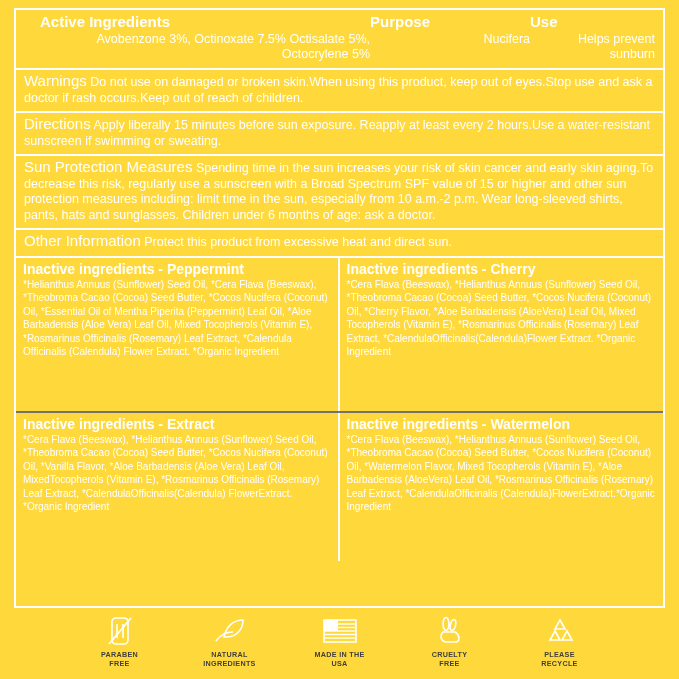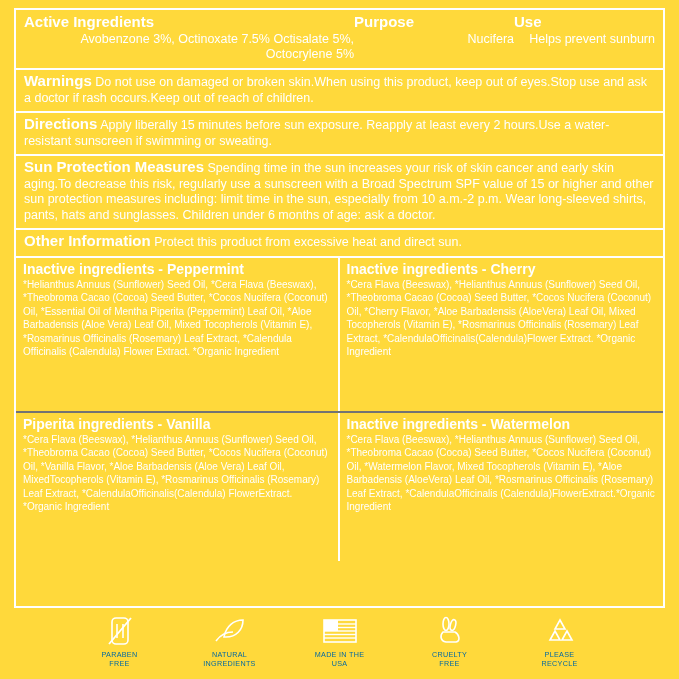--- a/index.html
+++ b/index.html
@@ -43,40 +43,40 @@
   .ext-use {
     font-size: 15.5px;
     font-weight: bold;
     margin-left: 78px;
     letter-spacing: 0.2px;
   }
   .cols {
     display: flex;
     padding: 3px 8px 6px 8px;
   }
-  .col-a { width: 330px; }
+  .col-a { width: 330px; margin-left: 16px; }
   .col-b { width: 160px; }
   .col-c { flex: 1; }
   .hdr {
     font-size: 15px;
     font-weight: bold;
     margin-bottom: 2px;
   }
   .body-text {
     font-size: 12.5px;
     line-height: 15px;
     text-align: right;
   }
   .inline-block {
     font-size: 12.5px;
     line-height: 15.5px;
   }
   .inline-block .lbl {
     font-size: 15px;
-    font-weight: bold;
+    font-weight: normal;
   }
   .inline-block .txt {
     font-size: 12.5px;
   }
   .ing-wrap {
     display: flex;
     box-sizing: border-box;
   }
   .ing-cell {
     width: 50%;
@@ -102,21 +102,22 @@
     left: 14px;
     top: 614px;
     width: 651px;
     display: flex;
     justify-content: center;
     gap: 36px;
   }
   .icon-item {
     width: 74px;
     text-align: center;
-    color: #0369a1;
+    color: #404040;
+    font-weight: bold;
   }
   .icon-glyph {
     height: 34px;
     display: flex;
     align-items: center;
     justify-content: center;
   }
   .icon-label {
     font-size: 7.2px;
     line-height: 8.6px;
@@ -181,21 +182,21 @@
       <div class="ing-body">*Helianthus Annuus (Sunflower) Seed Oil, *Cera Flava (Beeswax), *Theobroma Cacao (Cocoa) Seed Butter, *Cocos Nucifera (Coconut) Oil, *Essential Oil of Mentha Piperita (Peppermint) Leaf Oil, *Aloe Barbadensis (Aloe Vera) Leaf Oil, Mixed Tocopherols (Vitamin E), *Rosmarinus Officinalis (Rosemary) Leaf Extract, *Calendula Officinalis (Calendula) Flower Extract. *Organic Ingredient</div>
     </div>
     <div class="ing-cell">
       <div class="ing-title">Inactive ingredients - Cherry</div>
       <div class="ing-body">*Cera Flava (Beeswax), *Helianthus Annuus (Sunflower) Seed Oil, *Theobroma Cacao (Cocoa) Seed Butter, *Cocos Nucifera (Coconut) Oil, *Cherry Flavor, *Aloe Barbadensis (AloeVera) Leaf Oil, Mixed Tocopherols (Vitamin E), *Rosmarinus Officinalis (Rosemary) Leaf Extract, *CalendulaOfficinalis(Calendula)Flower Extract. *Organic Ingredient</div>
     </div>
   </div>
 
   <div class="ing-wrap ing-row-2">
     <div class="ing-cell left">
-      <div class="ing-title">Piperita ingredients - Vanilla</div>
+      <div class="ing-title">Inactive ingredients - Extract</div>
       <div class="ing-body">*Cera Flava (Beeswax), *Helianthus Annuus (Sunflower) Seed Oil, *Theobroma Cacao (Cocoa) Seed Butter, *Cocos Nucifera (Coconut) Oil, *Vanilla Flavor, *Aloe Barbadensis (Aloe Vera) Leaf Oil, MixedTocopherols (Vitamin E), *Rosmarinus Officinalis (Rosemary) Leaf Extract, *CalendulaOfficinalis(Calendula) FlowerExtract. *Organic Ingredient</div>
     </div>
     <div class="ing-cell">
       <div class="ing-title">Inactive ingredients - Watermelon</div>
       <div class="ing-body">*Cera Flava (Beeswax), *Helianthus Annuus (Sunflower) Seed Oil, *Theobroma Cacao (Cocoa) Seed Butter, *Cocos Nucifera (Coconut) Oil, *Watermelon Flavor, Mixed Tocopherols (Vitamin E), *Aloe Barbadensis (AloeVera) Leaf Oil, *Rosmarinus Officinalis (Rosemary) Leaf Extract, *CalendulaOfficinalis (Calendula)FlowerExtract.*Organic Ingredient</div>
     </div>
   </div>
 
 </div>
 

